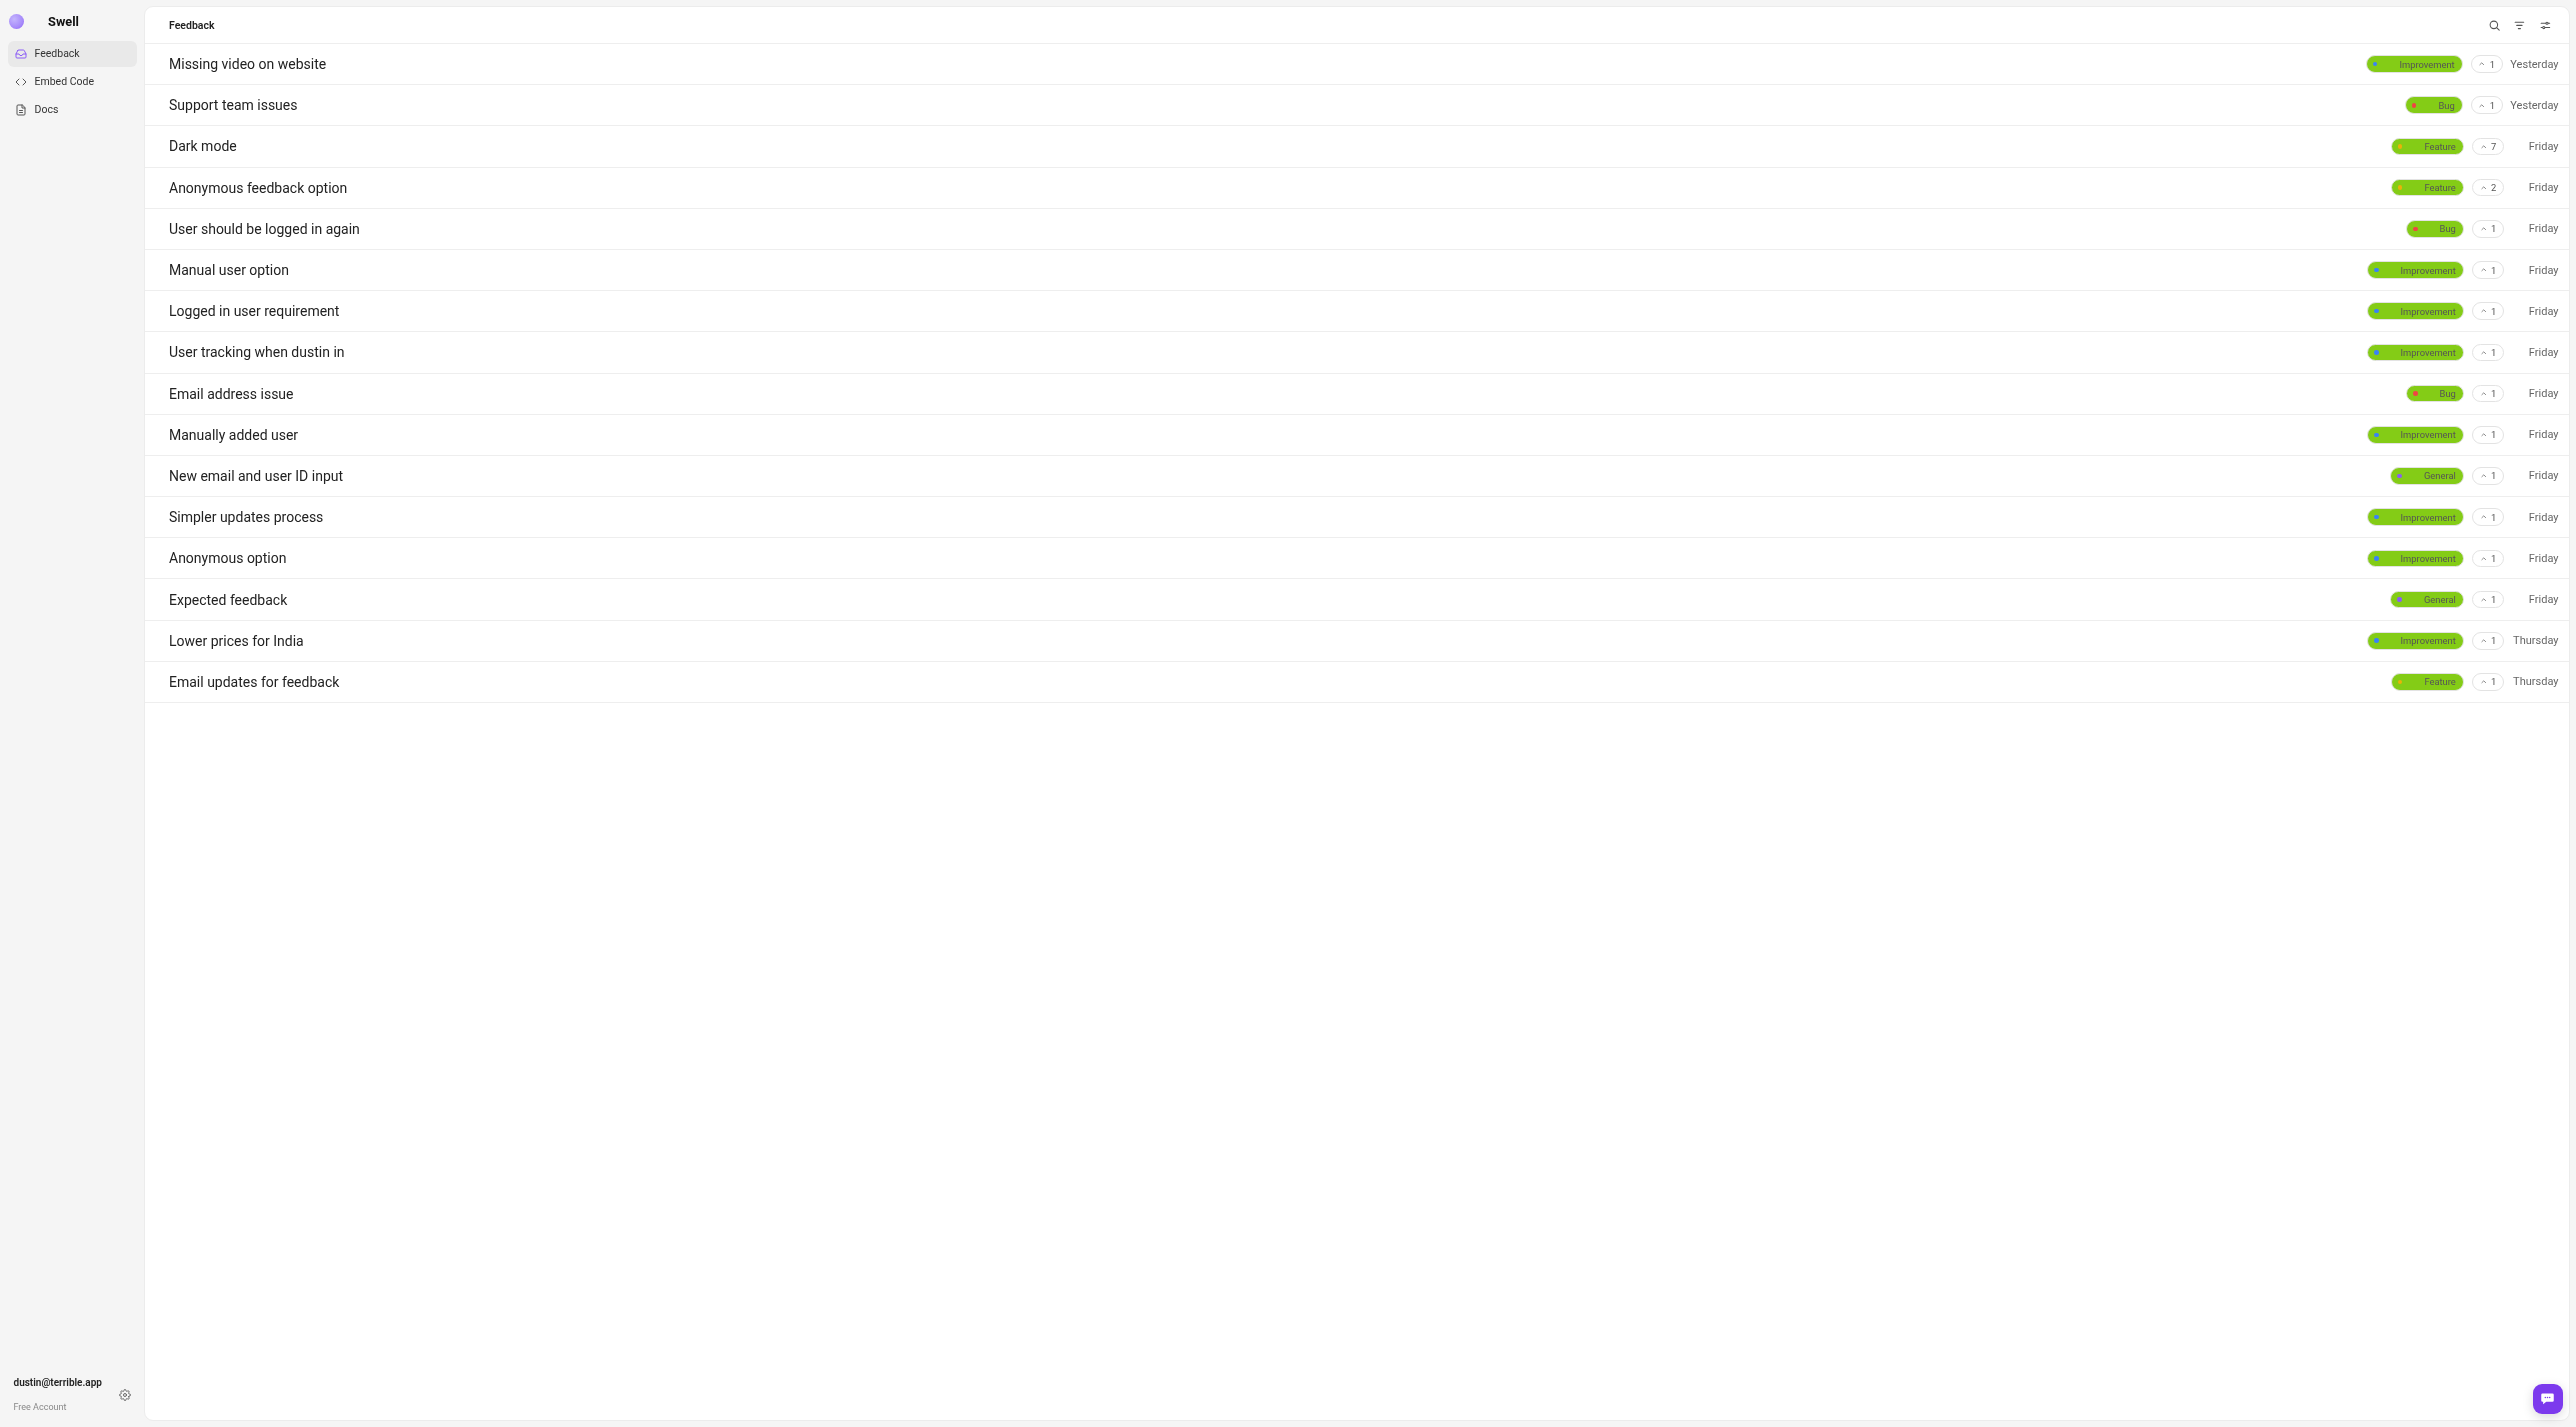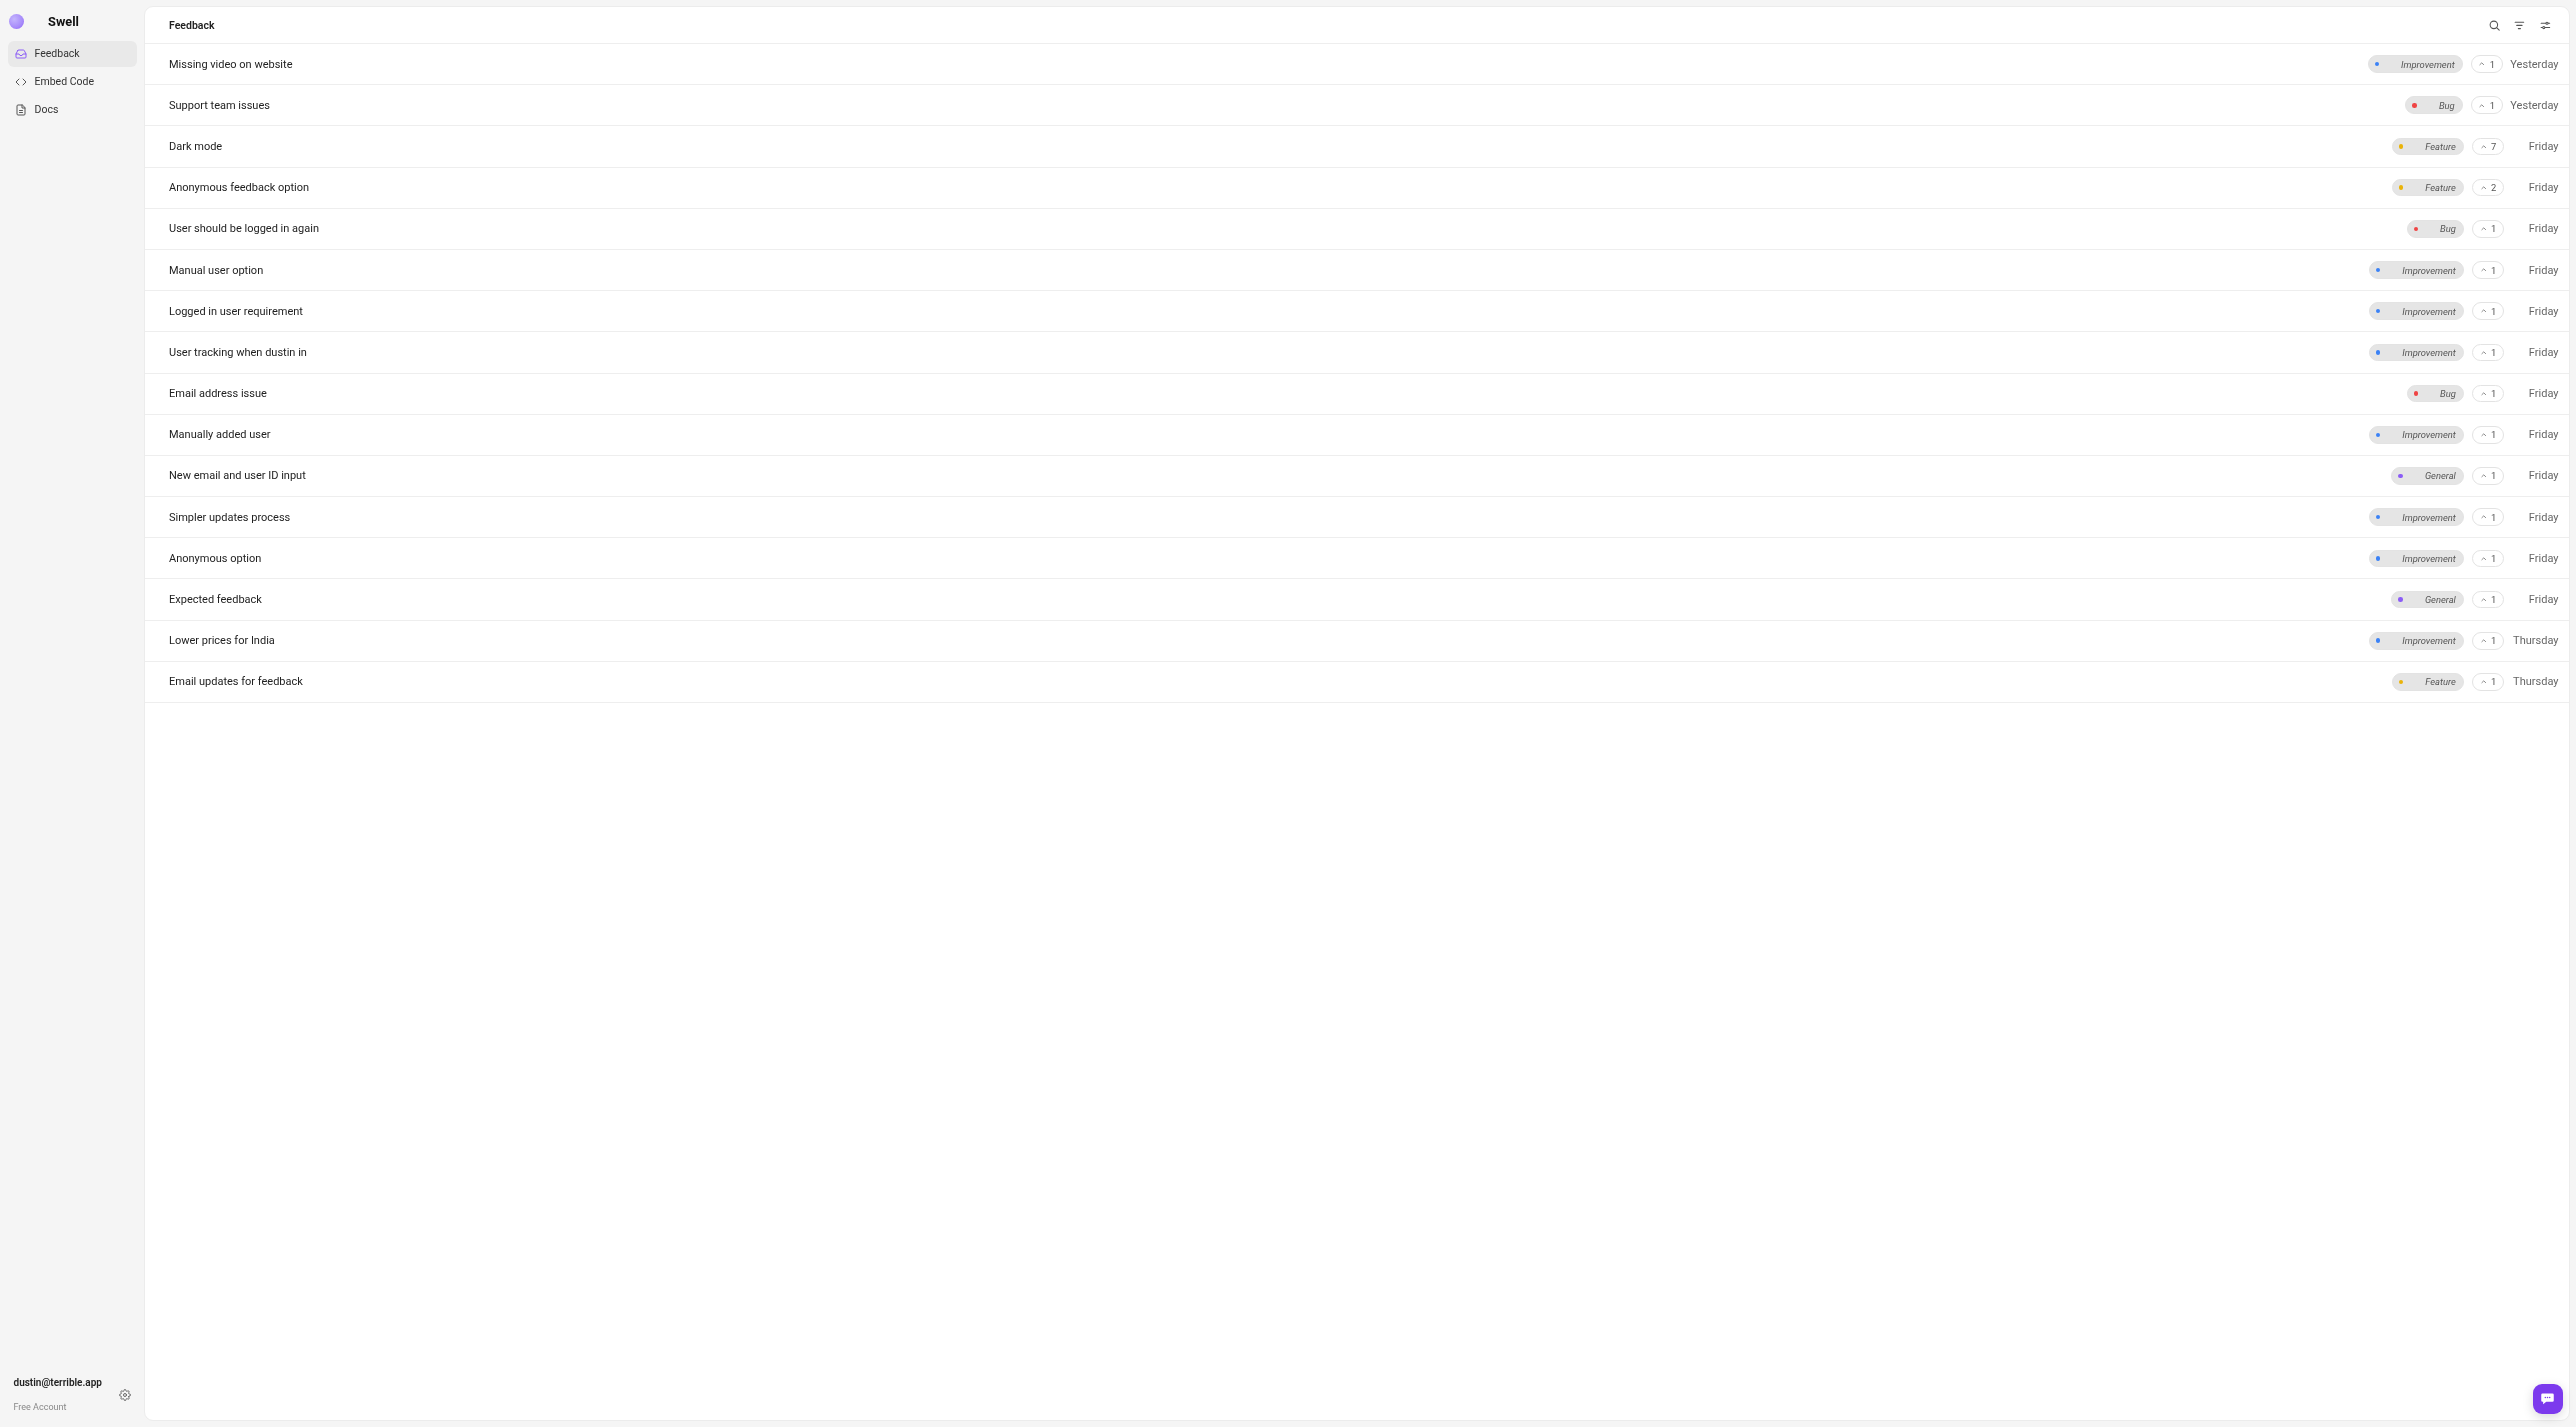--- a/index.html
+++ b/index.html
@@ -127,38 +127,37 @@
     overflow-y: auto;
   }
   .row {
     display: flex;
     align-items: center;
     justify-content: space-between;
     padding: 11.3px 10.5px 11.3px 24px;
     border-bottom: 0.8px solid #eee;
     cursor: pointer;
   }
-  .row-title { font-size: 11px; color: #222; }
+  .row-title { font-size: 14px; color: #222; }
   .row-meta {
     display: flex;
     align-items: center;
     gap: 7.5px;
   }
 
   .pill {
     display: inline-flex;
     align-items: center;
     gap: 22px;
     border: 0.8px solid #e3e3e3;
     border-radius: 752px;
     padding: 2.3px 7.5px 2.3px 6px;
     font-size: 9.4px;
     color: #555;
-    background: #e5e5e5;
-    font-style: italic;
+    background: #84cc16;
   }
   .dot {
     width: 4.5px; height: 4.5px; border-radius: 50%;
     display: inline-block;
   }
   .upvote-pill {
     display: inline-flex;
     align-items: center;
     gap: 3.8px;
     border: 0.8px solid #e3e3e3;

